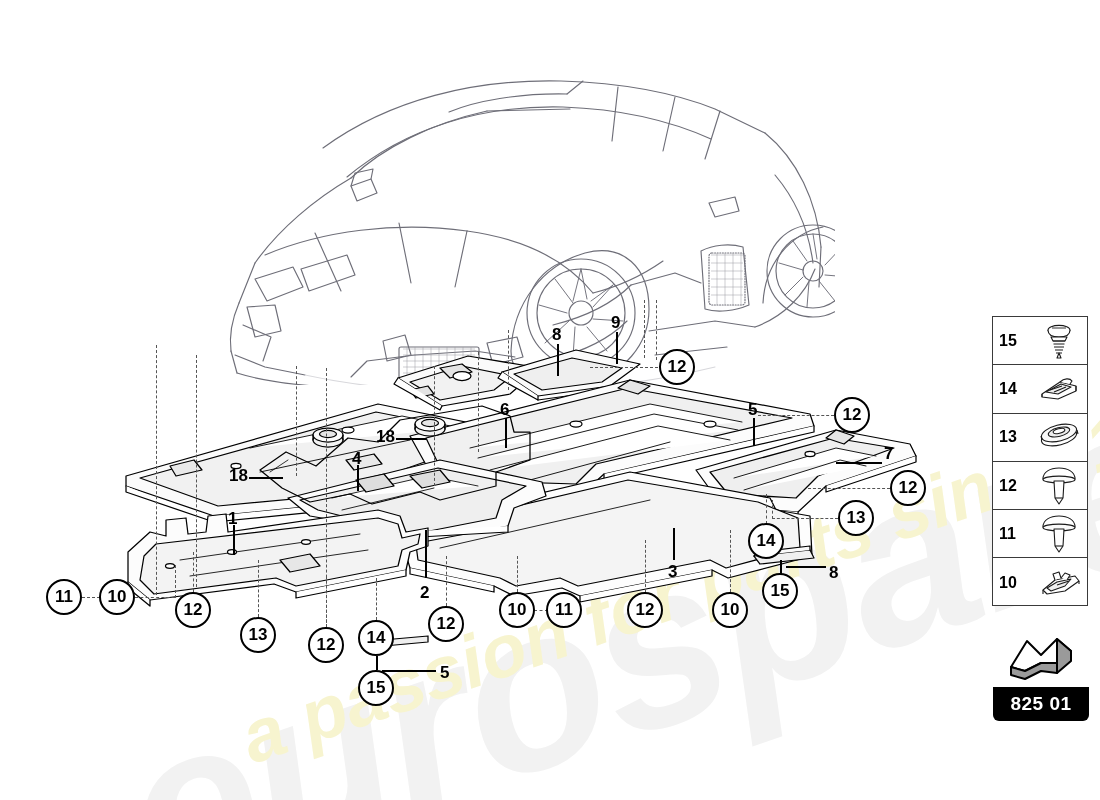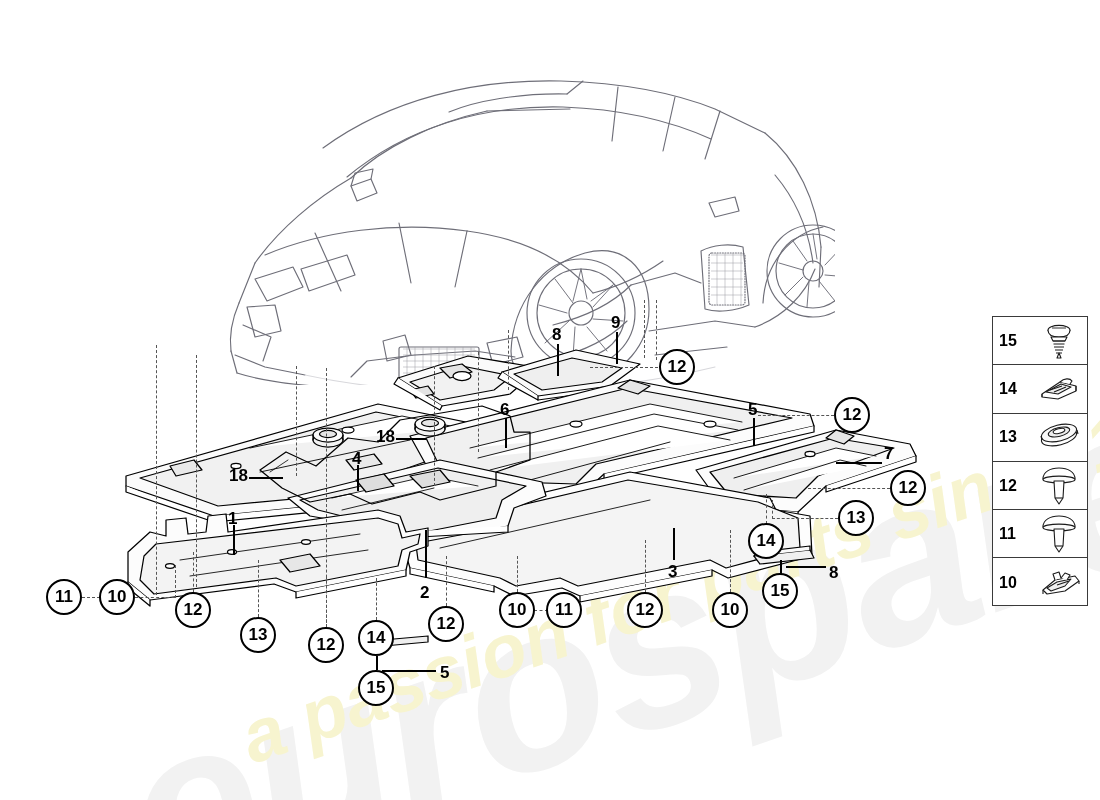--- a/index.html
+++ b/index.html
@@ -497,14 +497,26 @@
             <path d="M26 12 L30 7 L35 9 L32 14"></path>
             <path d="M8 24 L8 28 M44 15 L44 18"></path>
             <path d="M22 19 L34 15"></path>
           </g>
         </svg>
       </div>
     </div>
 
   </div>
 
+  <div id="badge">
+    <div class="bico">
+      <svg width="80" height="50" viewBox="0 0 80 50">
+        <g stroke="#000" stroke-width="2" stroke-linejoin="round">
+          <path d="M10 34 L26 8 L40 22 L56 6 L70 18 L56 30 L40 30 L24 38 Z" fill="#ffffff"></path>
+          <path d="M56 6 L70 18 L70 28 L56 40 Z" fill="#9a9a9a"></path>
+          <path d="M10 34 L10 42 L24 46 L40 38 L56 40 L56 30 L40 30 L24 38 Z" fill="#9a9a9a"></path>
+        </g>
+      </svg>
+    </div>
+    <div class="bnum">825 01</div>
+  </div>
 
 </div>
 
 </body></html>

